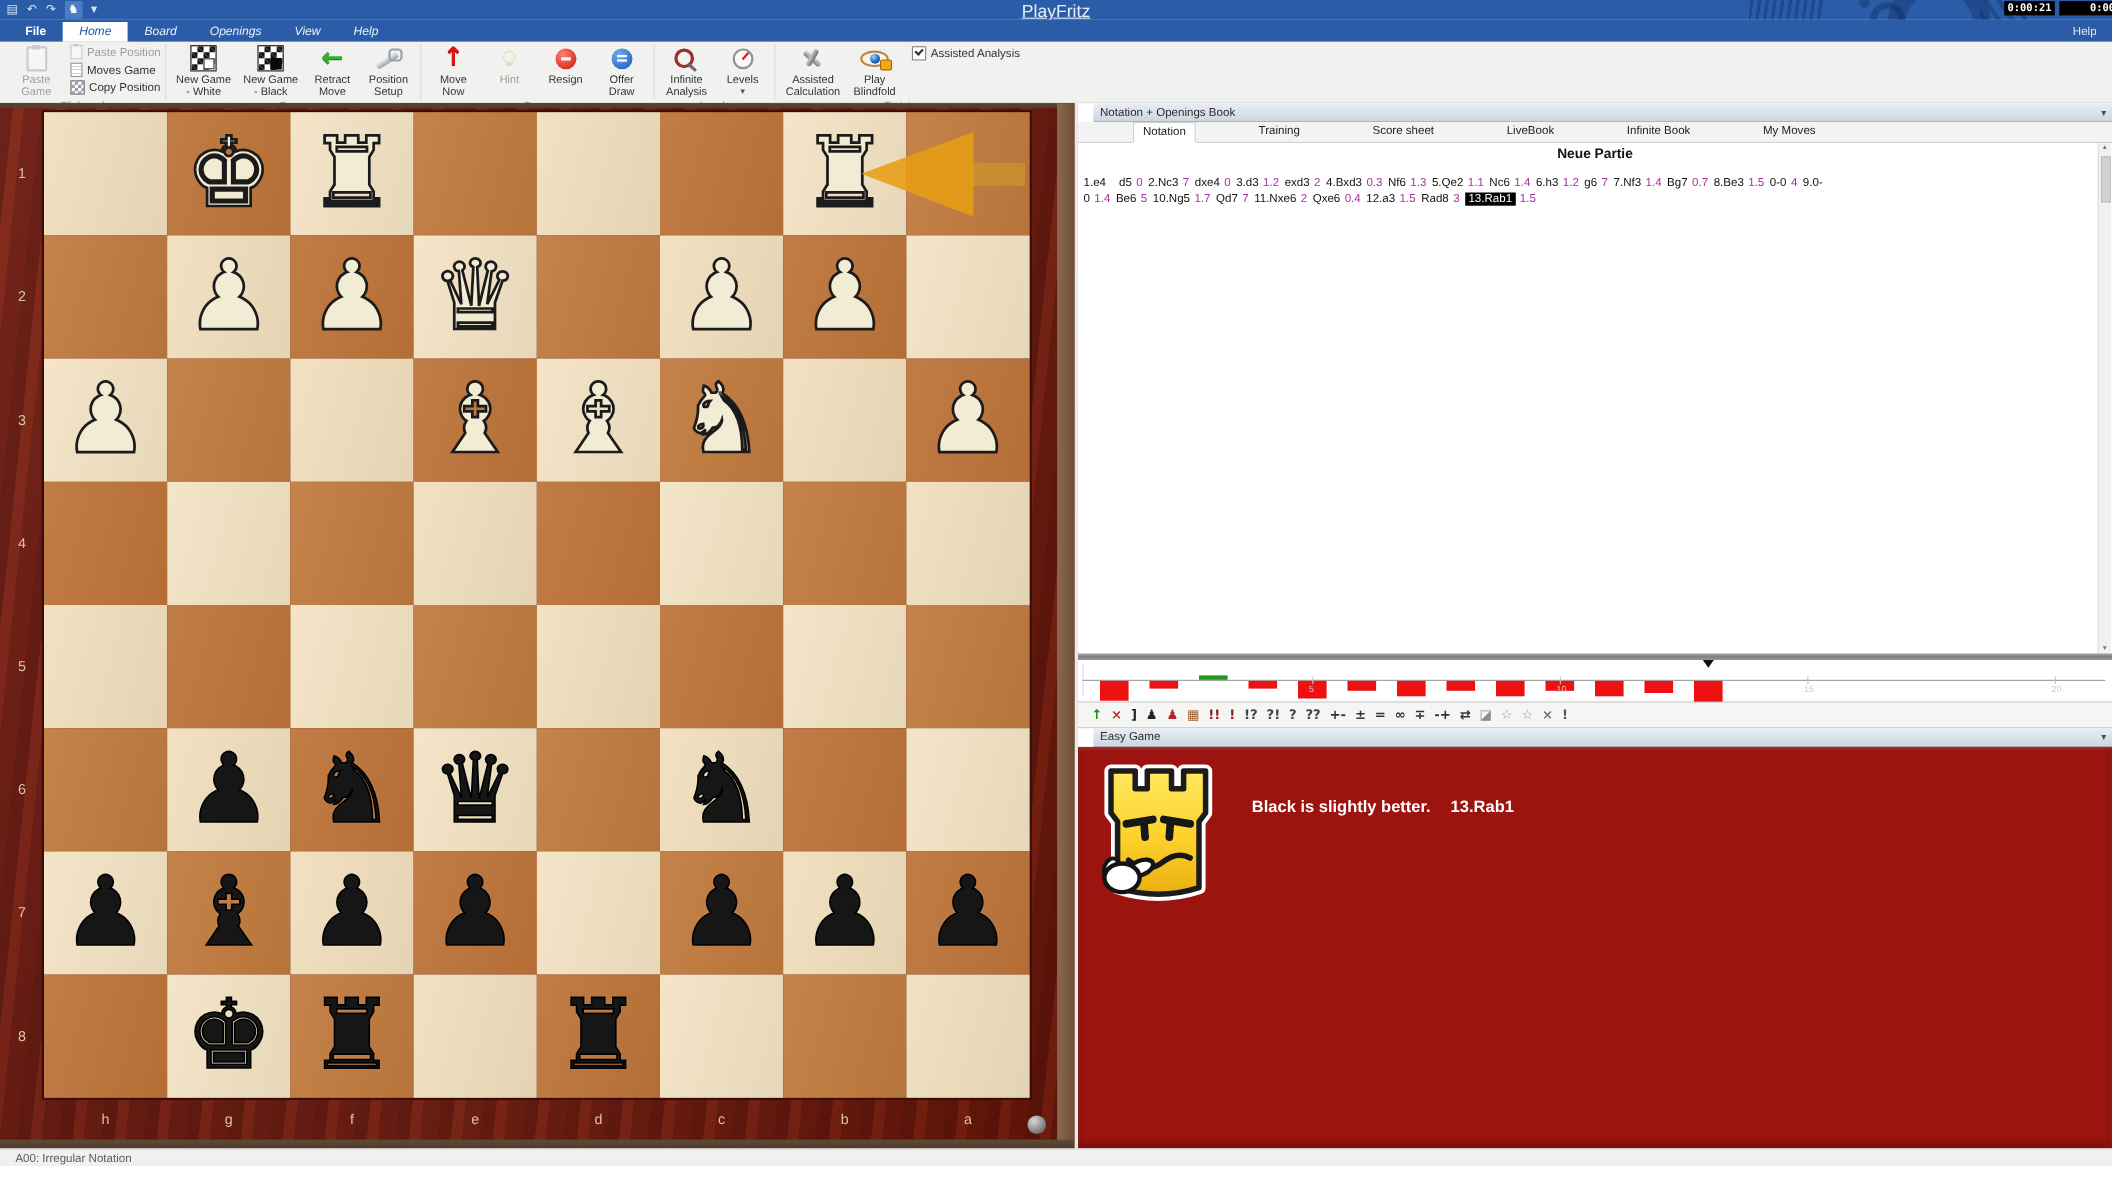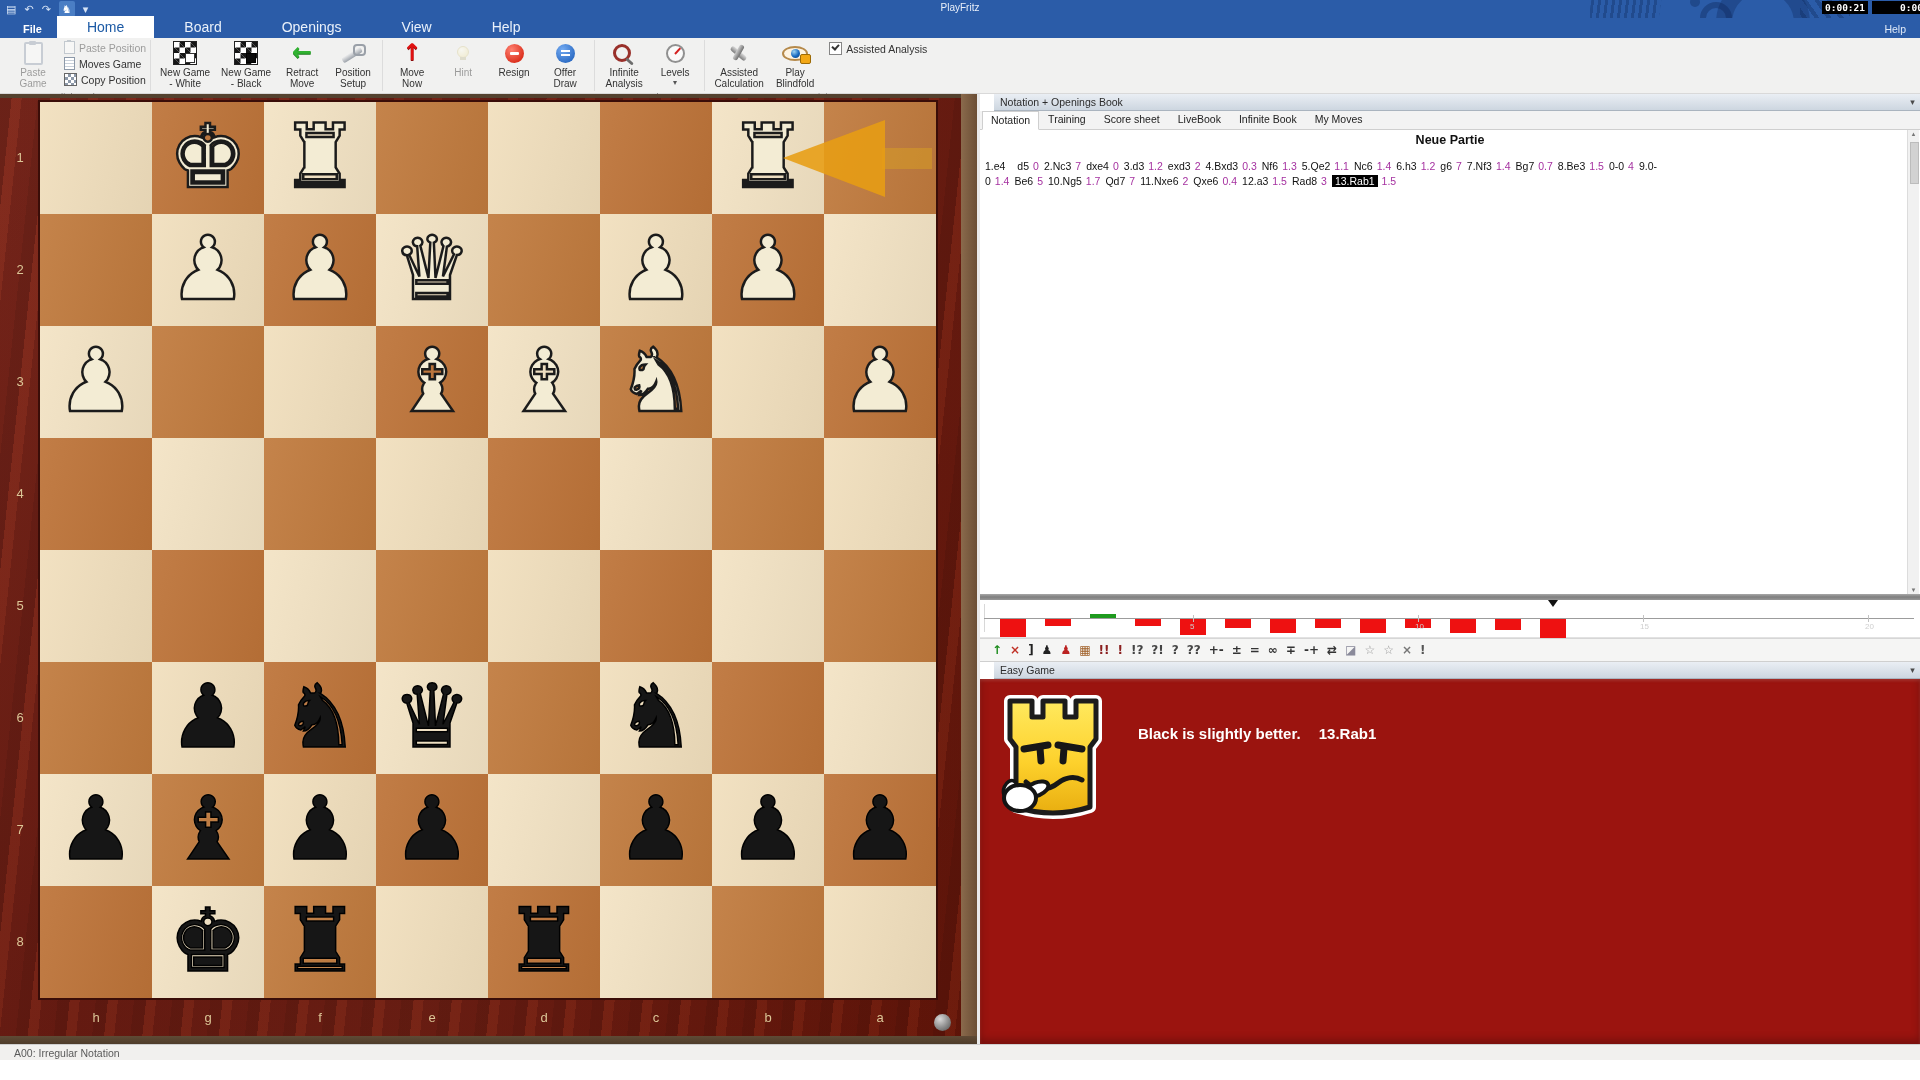--- a/index.html
+++ b/index.html
@@ -5,39 +5,39 @@
   html,body{margin:0;padding:0;background:#fff;}
   .app{position:relative;width:1920px;height:1080px;overflow:hidden;
        font-family:"Liberation Sans",sans-serif;-webkit-font-smoothing:antialiased;}
   .abs{position:absolute;}
 
   
   .titlebar{left:0;top:0;width:1920px;height:18px;background:#2b5ca8;overflow:hidden;}
   .qat{left:6px;top:1px;display:flex;gap:8px;align-items:center;height:16px;}
   .qat span{font-size:11px;line-height:16px;color:#d7e4f6;}
   .qat .hl{background:#4a7ec4;border-radius:2px;padding:0 3px;color:#fff;}
-  .win-title{left:0;right:0;top:2px;text-align:center;font-size:10px;color:#e8eef8;pointer-events:none;}
+  .win-title{left:0;right:0;top:2px;text-align:center;font-size:16px;color:#e8eef8;pointer-events:none;text-decoration:underline;}
   .win-controls{right:10px;top:2px;display:flex;gap:26px;}
   .win-controls span{color:#fff;font-size:10px;line-height:14px;}
   .gears{right:70px;top:0;width:260px;height:18px;overflow:hidden;pointer-events:none;}
   .gears i{position:absolute;display:block;border-radius:50%;}
   .g1{width:62px;height:62px;border:16px solid rgba(12,38,86,.32);right:40px;top:-24px;}
   .g2{width:20px;height:20px;border:6px solid rgba(12,38,86,.38);right:118px;top:2px;}
   .g3{width:10px;height:10px;background:rgba(12,38,86,.35);right:150px;top:-3px;}
   .gbars{position:absolute;left:0;top:-6px;width:70px;height:30px;
          background:repeating-linear-gradient(90deg,rgba(12,38,86,.33) 0 3px,transparent 3px 7px);
          transform:skewX(-8deg);}
   .gslash{position:absolute;right:-6px;top:-8px;width:56px;height:40px;
          background:repeating-linear-gradient(55deg,rgba(12,38,86,.33) 0 4px,transparent 4px 10px);}
 
   
   .menubar{left:0;top:18px;width:1920px;height:20px;background:#2b5ca8;display:flex;align-items:flex-end;}
   .file-btn{margin-left:8px;padding:3px 15px;font-size:11px;font-weight:bold;color:#fff;}
   .menu-tabs{display:flex;}
-  .menu-tab{padding:3px 30px;font-size:14px;color:#eaf1fa;}
+  .menu-tab{padding:3px 15px;font-size:11px;color:#eaf1fa;font-style:italic;}
   .menu-tab.active{background:#fff;color:#1c5aa5;}
   .help-right{position:absolute;right:14px;bottom:3px;font-size:10.5px;color:#dfe9f7;}
 
   
   .ribbon{left:0;top:38px;width:1920px;height:56px;background:#f1f1f0;border-bottom:1px solid #d9d9d9;
           display:flex;align-items:stretch;box-sizing:border-box;}
   .rgroup{display:flex;flex-direction:column;justify-content:space-between;padding:1px 3px 0 3px;}
   .rg-body{display:flex;align-items:flex-start;gap:1px;}
   .rg-label{text-align:center;font-size:9.5px;color:#7a7a7a;padding:0 2px 1px 2px;}
   .rsep{width:1px;background:#dcdcdc;margin:2px 1px;}
@@ -126,21 +126,21 @@
   .panel-gap{left:977px;top:94px;width:3px;height:950px;background:#e9e9e9;}
   .right-panel{left:980px;top:94px;width:940px;height:950px;background:#fff;}
   .pane-header{position:absolute;left:14px;width:940px;height:17px;
       background:linear-gradient(#eaeef4,#cdd6e0);border-bottom:1px solid #aab4bf;box-sizing:border-box;}
   .pane-header .ph-text{position:absolute;left:6px;top:2px;font-size:10.5px;color:#2c2c2c;}
   .ph-btns{position:absolute;right:5px;top:2px;display:flex;gap:9px;}
   .ph-btns span{font-size:9px;color:#4a4a4a;line-height:12px;}
 
   .tabs-row{position:absolute;left:0;top:17px;width:940px;height:19px;background:#f3f3f3;
       border-bottom:1px solid #cfcfcf;box-sizing:border-box;display:flex;align-items:flex-end;padding-left:2px;}
-  .ntab{font-size:10.5px;color:#222;padding:2px 8px 3px 8px;border:1px solid transparent;}
+  .ntab{font-size:10.5px;color:#222;padding:2px 8px 3px 8px;border:1px solid transparent;margin-left:48px;}
   .ntab.active{background:#fff;border:1px solid #cfcfcf;border-bottom:1px solid #fff;margin-bottom:-1px;}
 
   .notation-body{position:absolute;left:0;top:36px;width:940px;height:464px;background:#fff;overflow:hidden;}
   .game-title{margin:3px 0 2px 0;text-align:center;font-size:12.5px;font-weight:bold;color:#111;}
   .moves{padding:10px 8px 0 5px;font-size:10.5px;line-height:15px;color:#111;}
   .mv{margin-right:1px;}
   .mv.current{background:#000;color:#fff;padding:0 3px;}
   .mt{color:#a531a0;margin-left:3px;margin-right:5px;}
   .v-scroll{position:absolute;right:1px;top:36px;width:11px;height:464px;background:#f1f1f1;border-left:1px solid #dcdcdc;}
   .v-scroll .sa{position:absolute;left:1px;width:9px;text-align:center;font-size:6px;color:#777;}

